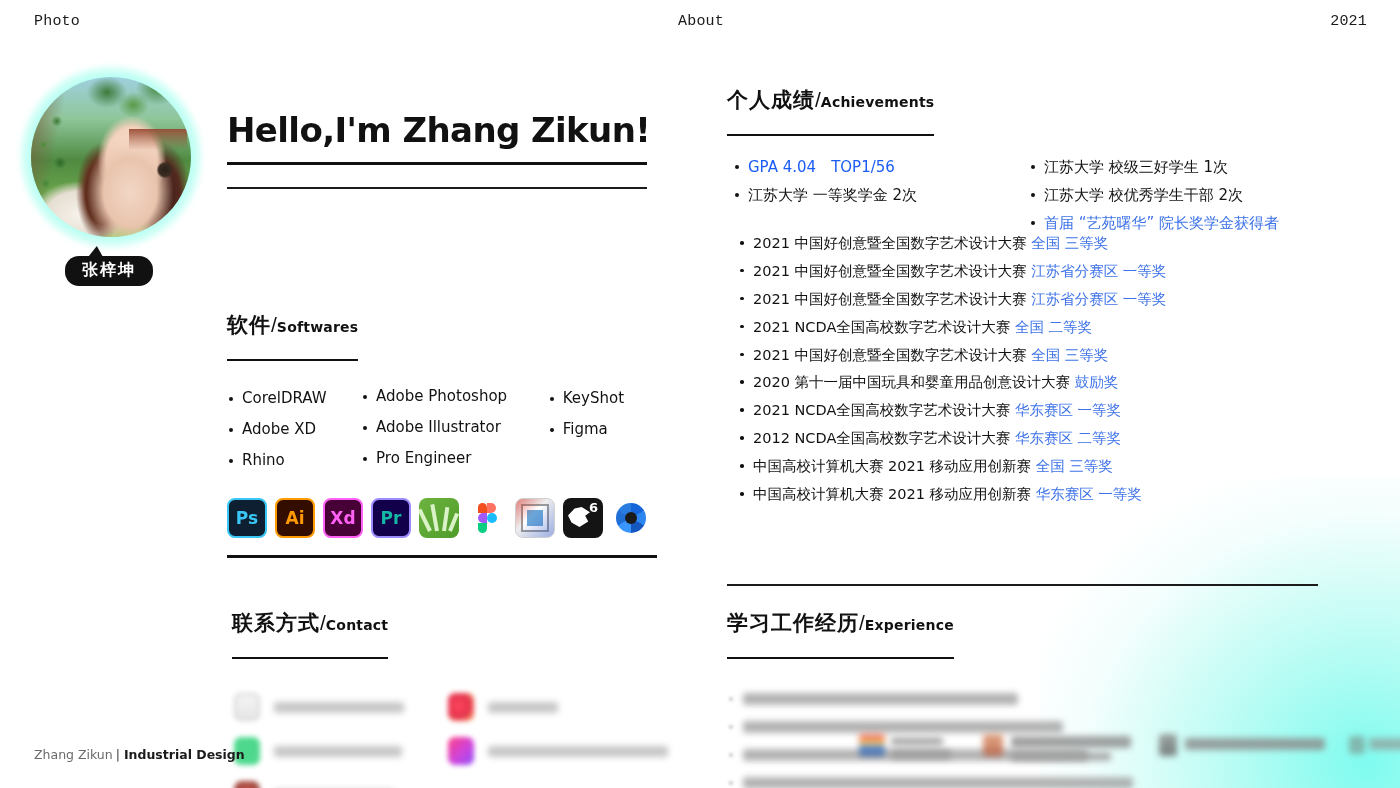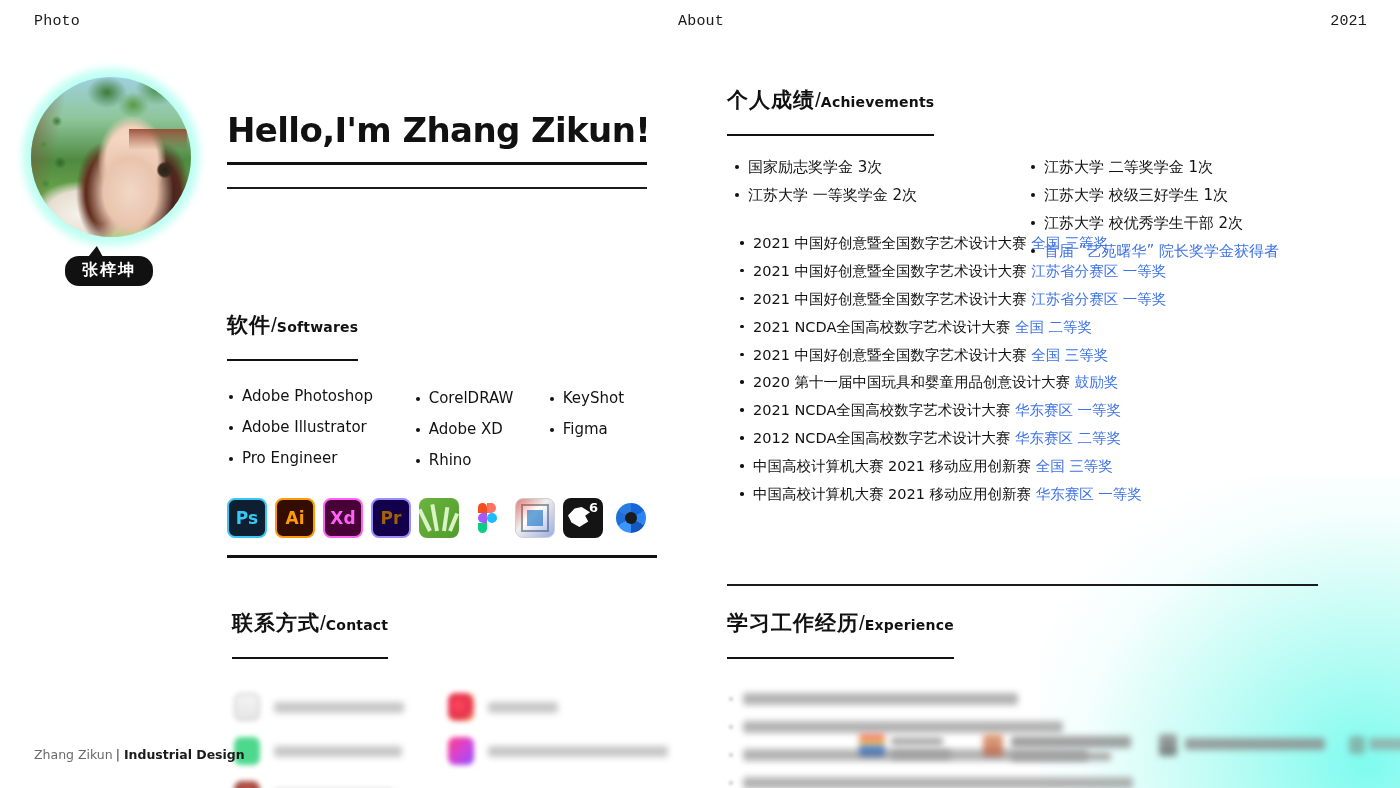--- a/index.html
+++ b/index.html
@@ -139,21 +139,21 @@
   .icon-row{ margin-top:14px; display:flex; gap:8px; }
   .app-icon{
     width:40px; height:40px; border-radius:8px; position:relative;
     display:flex; align-items:center; justify-content:center;
     font-family:"DejaVu Sans","Liberation Sans",sans-serif;
     font-weight:700; font-size:17px; overflow:hidden; flex:0 0 auto;
   }
   .ic-ps{ background:#0d1f30; color:#3ac7f5; border:2px solid #3ac7f5; }
   .ic-ai{ background:#330e00; color:#ff9a00; border:2px solid #ff9a00; }
   .ic-xd{ background:#470136; color:#ff61f6; border:2px solid #ff61f6; }
-  .ic-pr{ background:#12004a; color:#a16207; border:2px solid #9a8cff; }
+  .ic-pr{ background:#12004a; color:#14b8a6; border:2px solid #9a8cff; }
   .ic-cdr{ background:linear-gradient(135deg,#6db33f 0%,#4f9c2a 100%); }
   .ic-fig{ background:#ffffff; }
   .ic-proe{ background:linear-gradient(135deg,#e8e8e8,#f7f7f7); border:1px solid #cfcfcf; }
   .ic-rhino{ background:#ffffff; }
   .ic-key{ background:#ffffff; }
 
   .cdr-glyph{ position:absolute; inset:0; }
   .cdr-glyph span{ position:absolute; background:#d9f2c6; transform-origin:bottom center; }
   .cdr-b1{ left:9px; bottom:7px; width:4px; height:24px; transform:rotate(-26deg); }
   .cdr-b2{ left:16px; bottom:7px; width:4px; height:27px; transform:rotate(-10deg); }
@@ -279,29 +279,29 @@
 
       <div class="rule-thin info-rule"></div>
     </div>
 
     <div class="sw-block">
       <div class="sec-head">
         <span class="sec-cn">软件</span><span class="sec-sep">/</span><span class="sec-en">Softwares</span>
       </div>
 
       <div class="sw-lists">
+        <div class="sw-col sw-col-2">
+          <div class="sw-item">CorelDRAW</div>
+          <div class="sw-item">Adobe XD</div>
+          <div class="sw-item">Rhino</div>
+        </div>
         <div class="sw-col sw-col-1">
           <div class="sw-item">Adobe Photoshop</div>
           <div class="sw-item">Adobe Illustrator</div>
           <div class="sw-item">Pro Engineer</div>
-        </div>
-        <div class="sw-col sw-col-2">
-          <div class="sw-item">CorelDRAW</div>
-          <div class="sw-item">Adobe XD</div>
-          <div class="sw-item">Rhino</div>
         </div>
         <div class="sw-col sw-col-3">
           <div class="sw-item">KeyShot</div>
           <div class="sw-item">Figma</div>
         </div>
       </div>
 
       <div class="icon-row">
         <div class="app-icon ic-ps">Ps</div>
         <div class="app-icon ic-ai">Ai</div>
@@ -372,25 +372,24 @@
 
   <div class="col-right">
 
     <div class="ach-block">
       <div class="sec-head">
         <span class="sec-cn">个人成绩</span><span class="sec-sep">/</span><span class="sec-en">Achievements</span>
       </div>
 
       <div class="ach-two">
         <div class="ach-col ach-col-a">
-          <div class="ach-line">国家励志奖学金  3次</div>
+          <div class="ach-line blue-strong">GPA 4.04　TOP1/56</div>
           <div class="ach-line">江苏大学 一等奖学金  2次</div>
         </div>
         <div class="ach-col ach-col-b">
-          <div class="ach-line">江苏大学 二等奖学金  1次</div>
           <div class="ach-line">江苏大学 校级三好学生  1次</div>
           <div class="ach-line">江苏大学 校优秀学生干部  2次</div>
           <div class="ach-line blue-soft">首届 “艺苑曙华” 院长奖学金获得者</div>
         </div>
       </div>
 
       <div class="award-list">
         <div class="aw-line">
           <span>2021 中国好创意暨全国数字艺术设计大赛</span>
           <span class="blue-soft">全国 三等奖</span>

